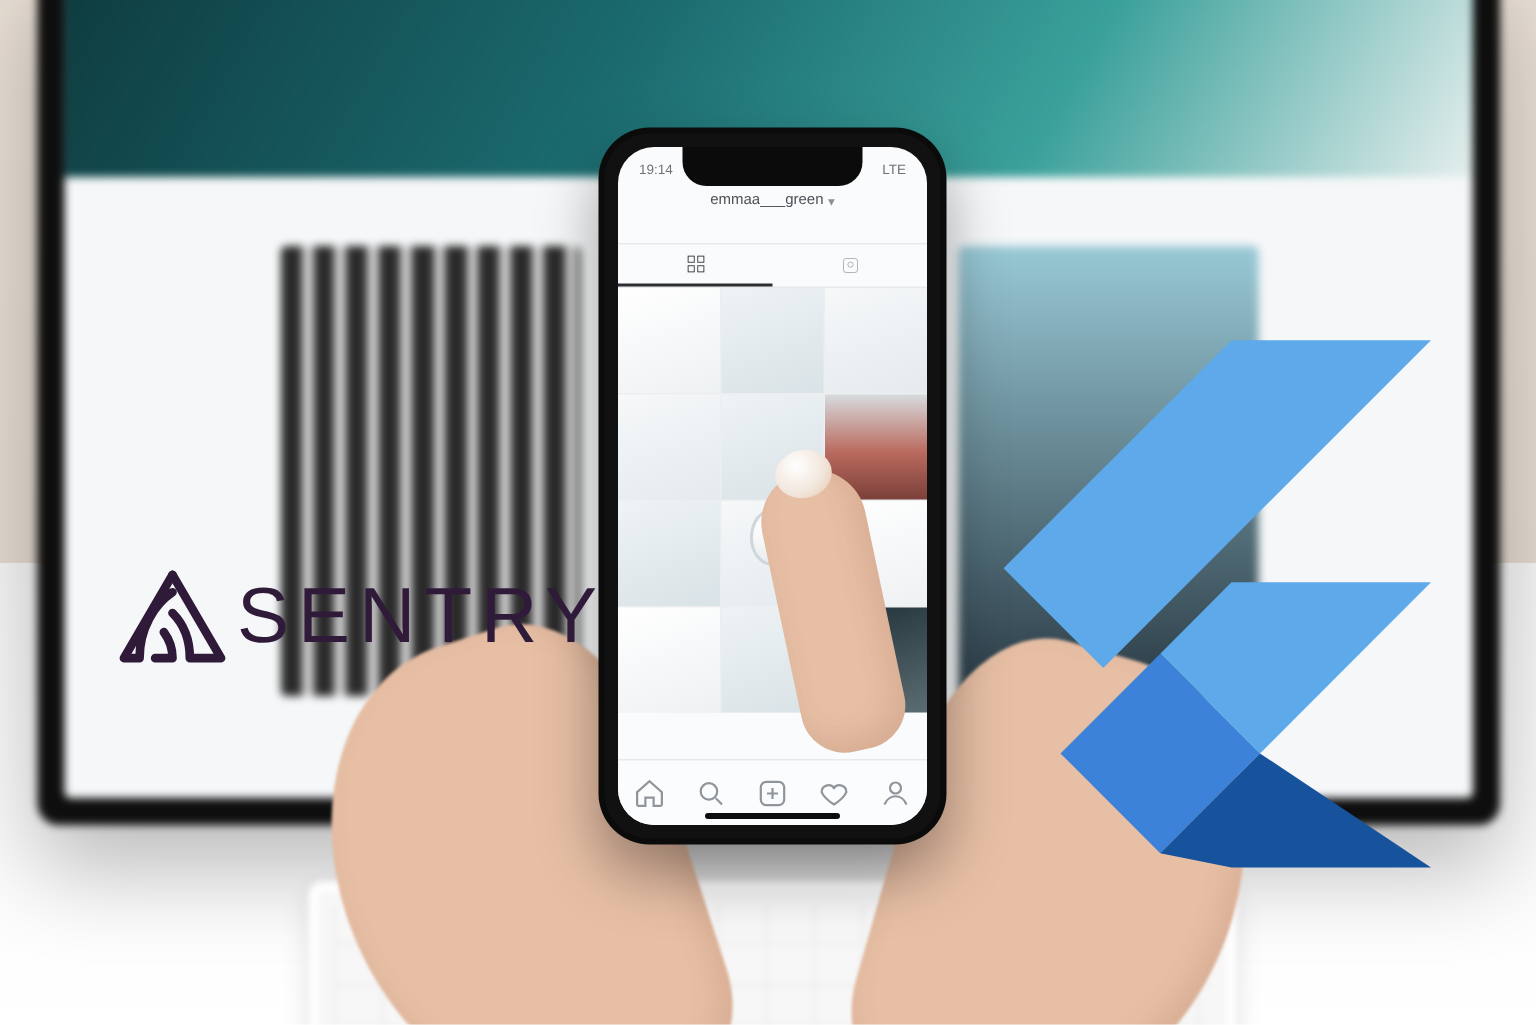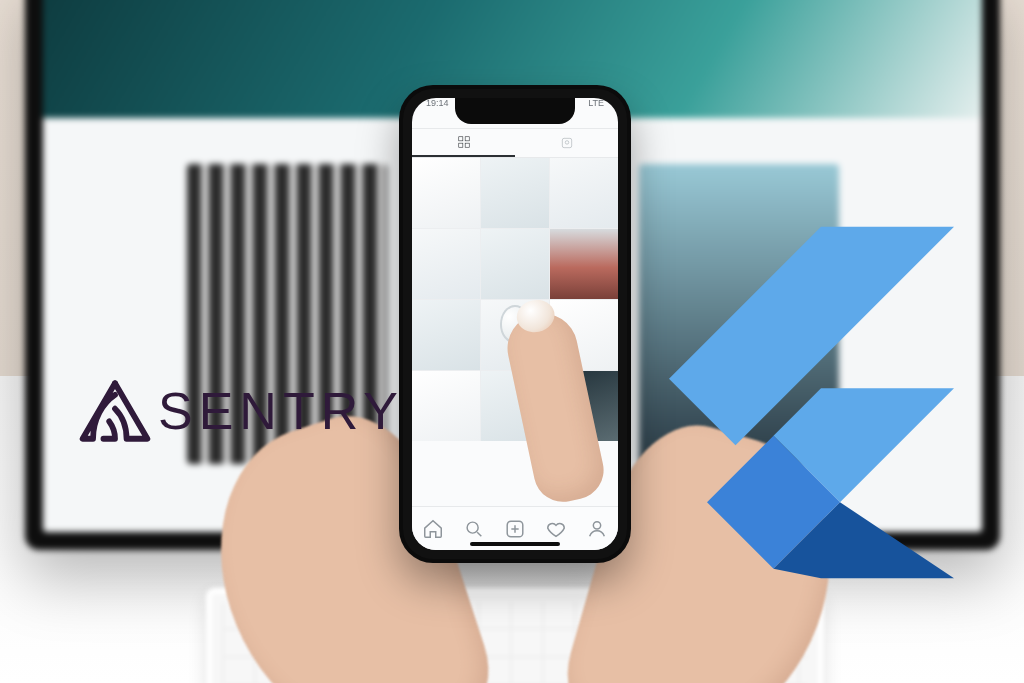--- a/index.html
+++ b/index.html
@@ -52,21 +52,21 @@
     }
     .screen{
       position:absolute; inset:9px; border-radius:24px; overflow:hidden;
       background:#fafbfc;
     }
     .notch{
       position:absolute; top:0; left:50%; transform:translateX(-50%);
       width:120px; height:26px; background:#0b0b0b; border-radius:0 0 16px 16px; z-index:5;
     }
     .status{
-      position:relative; height:30px; display:flex; align-items:flex-start; justify-content:space-between;
+      position:relative; height:30px; display:flex; align-items:center; justify-content:space-between;
       padding:0 14px; font-size:9px; color:#6c7278; z-index:2;
     }
     .profile{
       height:34px; display:flex; flex-direction:column; align-items:center; gap:3px;
       font-size:10px; color:#4a5158;
     }
     .profile .name{ display:flex; align-items:center; gap:3px; }
     .chev{ font-size:9px; color:#8a9198; }
     .ptabs{
       height:30px; display:flex; border-top:1px solid #e7e9eb; border-bottom:1px solid #e7e9eb;
@@ -172,20 +172,26 @@
   <div class="phone">
     <div class="phone-inner">
       <div class="screen">
         <div class="notch"></div>
 
         <div class="status">
           <span>19:14</span>
           <span>LTE</span>
         </div>
 
+        <div class="profile">
+          <div class="name">
+            <span>emmaa___green</span>
+            <span class="chev">▾</span>
+          </div>
+        </div>
 
         <div class="ptabs">
           <div class="ptab active">
             <svg viewBox="0 0 24 24">
                 <rect x="3" y="3" width="7" height="7" fill="none" stroke="#2b2f33"></rect>
                 <rect x="14" y="3" width="7" height="7" fill="none" stroke="#2b2f33"></rect>
                 <rect x="3" y="14" width="7" height="7" fill="none" stroke="#2b2f33"></rect>
                 <rect x="14" y="14" width="7" height="7" fill="none" stroke="#2b2f33"></rect>
               </svg>
           </div>

